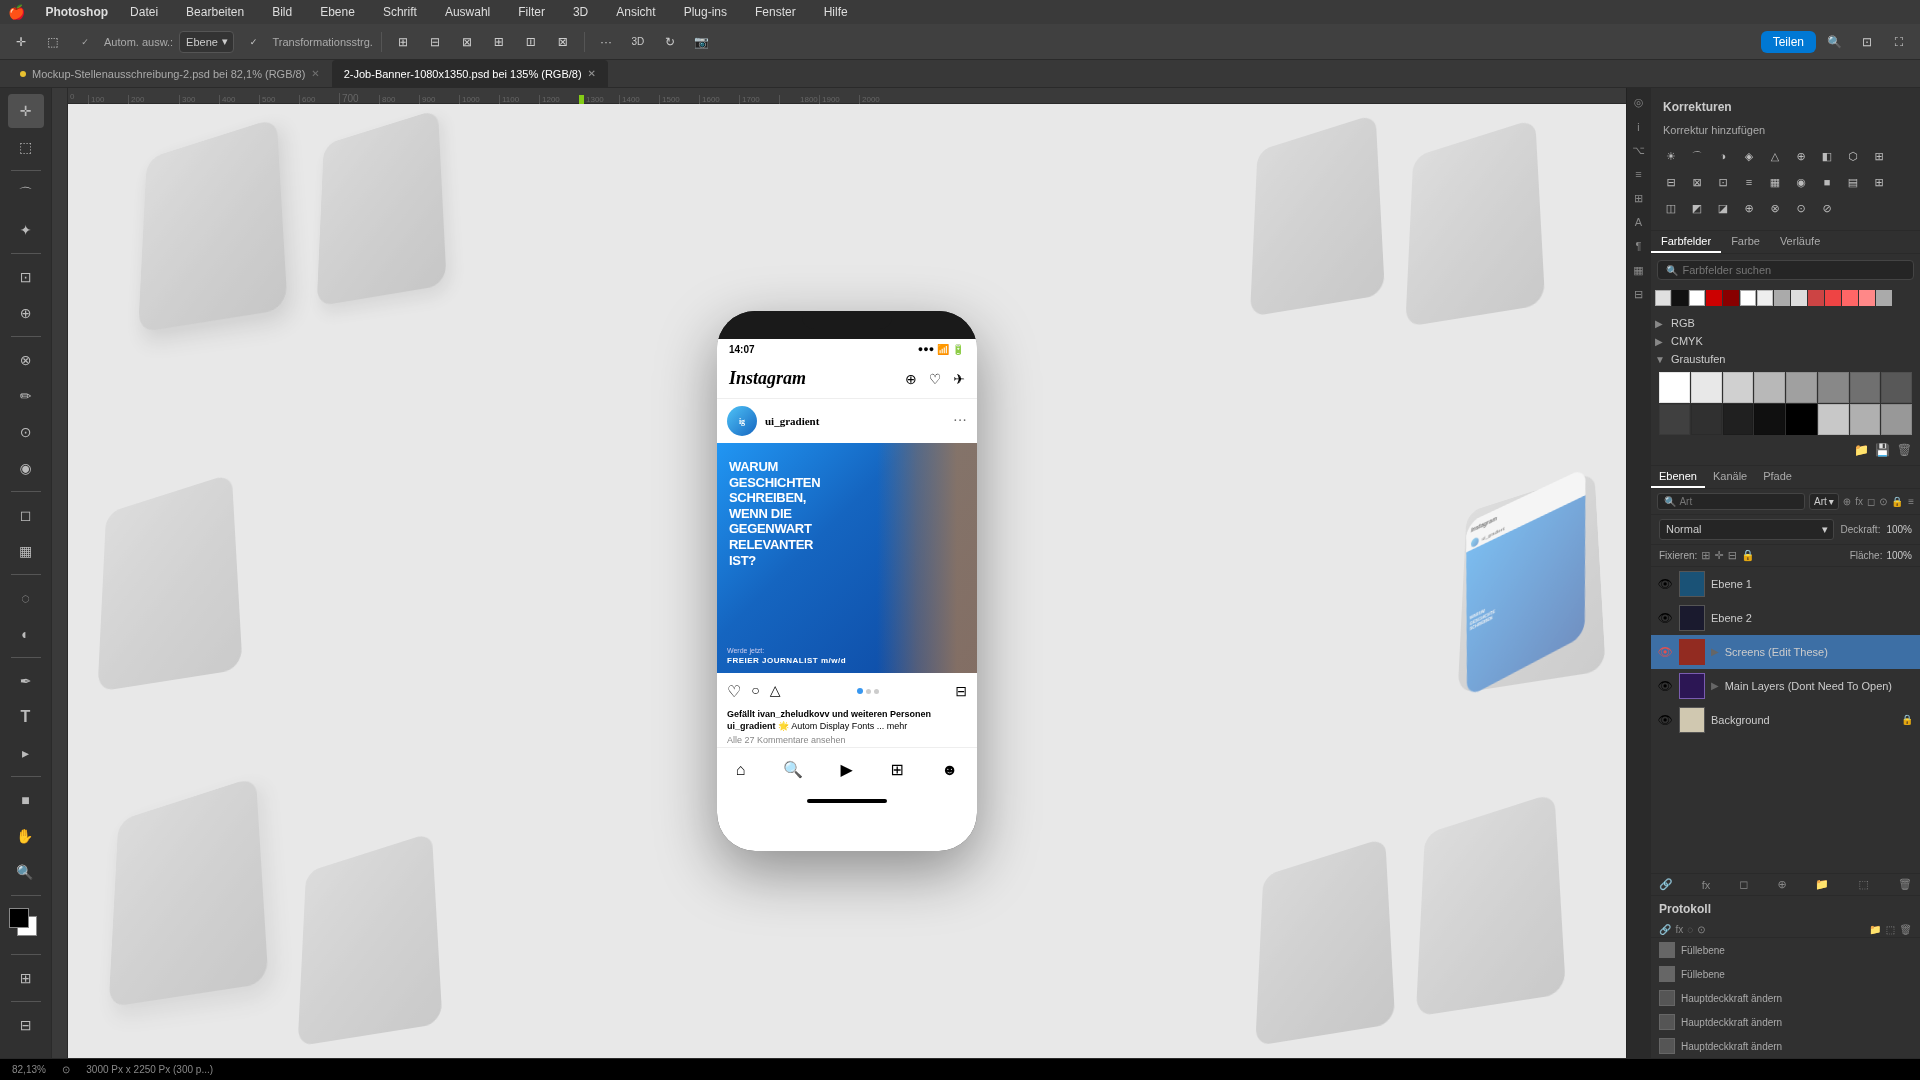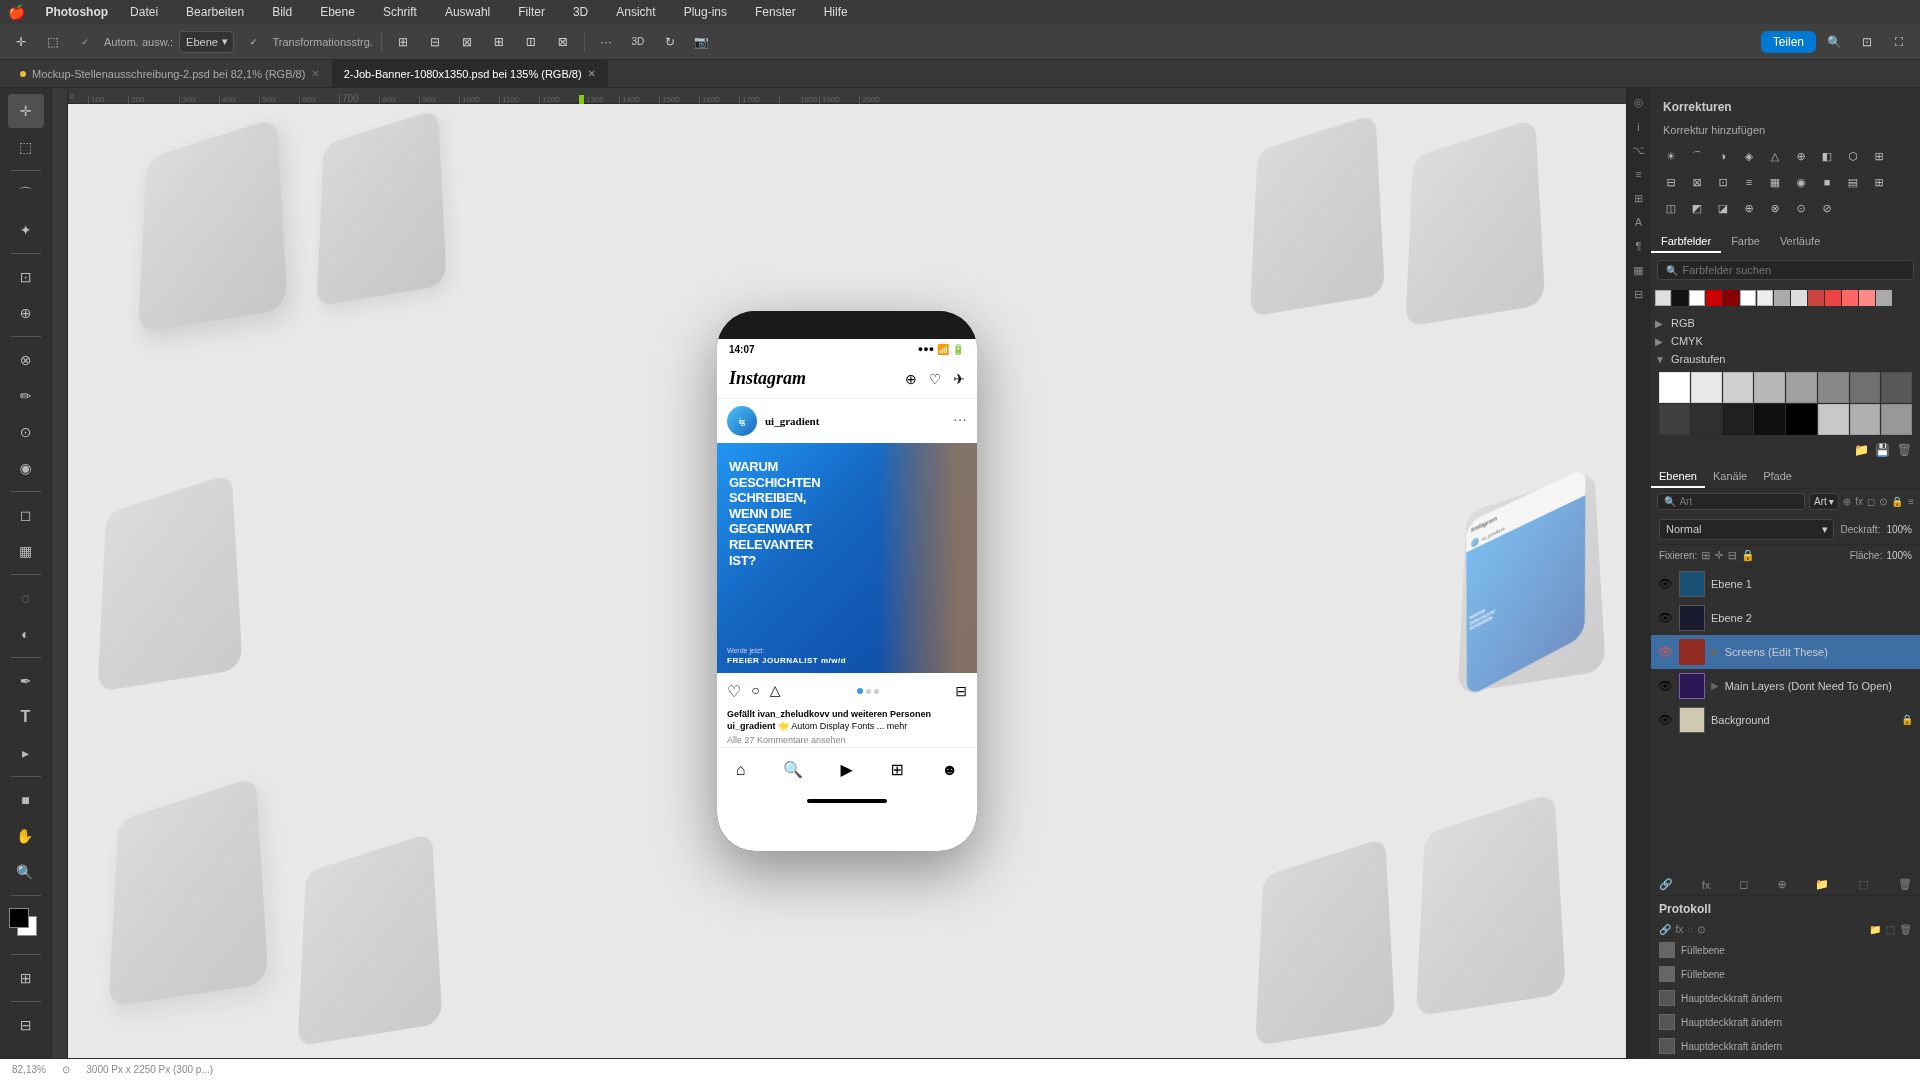--- a/index.html
+++ b/index.html
@@ -386,21 +386,21 @@
 
     
     .panel-icons-strip {
       width: 24px; background: #2a2a2a; display: flex; flex-direction: column;
       align-items: center; padding: 4px 0; gap: 4px; border-left: 1px solid #222;
     }
     .panel-icon { width: 20px; height: 20px; display: flex; align-items: center; justify-content: center; font-size: 11px; color: #888; cursor: pointer; border-radius: 3px; }
 
     
     .status-bar {
-      height: 22px; background: #ffffff; border-top: 1px solid #2a2a2a;
+      height: 22px; background: #000000; border-top: 1px solid #2a2a2a;
       display: flex; align-items: center; padding: 0 12px;
       font-size: 10px; color: #888; gap: 16px; flex-shrink: 0;
     }
 
     
     .right-panel::-webkit-scrollbar { width: 6px; }
     .right-panel::-webkit-scrollbar-track { background: #252525; }
     .right-panel::-webkit-scrollbar-thumb { background: #555; border-radius: 3px; }
   </style>
 </head>

